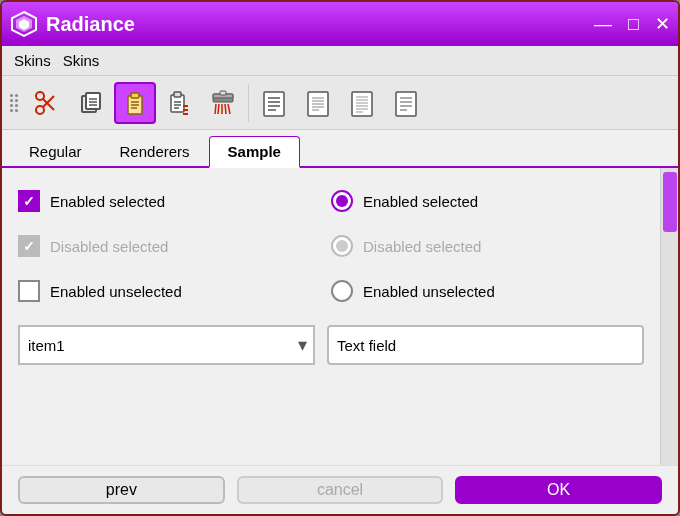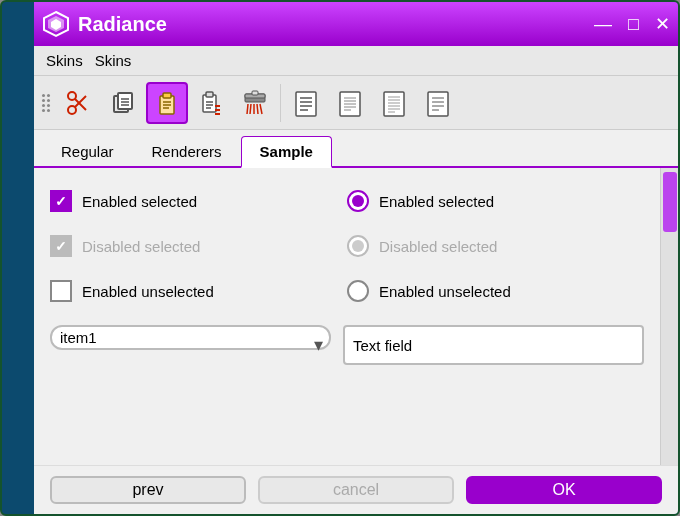--- a/index.html
+++ b/index.html
@@ -8,27 +8,26 @@
       height: 516px;
       font-family: Arial, sans-serif;
       background: #888;
       display: flex;
       align-items: center;
       justify-content: center;
     }
     .window {
       width: 680px;
       height: 516px;
-      border: 2px solid #14532d;
+      border: 2px solid #7f1d1d;
       border-radius: 6px;
       overflow: hidden;
       display: flex;
       flex-direction: column;
-      background: #0c4a6e;
-      padding-left: 32px;
+      background: #0ea5e9;
     }
     .title-bar {
       background: linear-gradient(to bottom, #cc44ff, #9900cc);
       display: flex;
       align-items: center;
       padding: 0 8px;
       height: 44px;
       flex-shrink: 0;
     }
     .title-bar-logo {
@@ -272,23 +271,23 @@
       display: flex;
       gap: 12px;
       margin-top: 6px;
     }
     .select-wrapper {
       flex: 1;
       position: relative;
     }
     .select-box {
       width: 100%;
-      height: 25px;
+      height: 40px;
       border: 2px solid #bbb;
-      border-radius: 12px;
+      border-radius: 0;
       background: white;
       padding: 0 8px;
       font-size: 15px;
       appearance: none;
       cursor: pointer;
     }
     .select-arrow {
       position: absolute;
       right: 8px;
       top: 50%;

